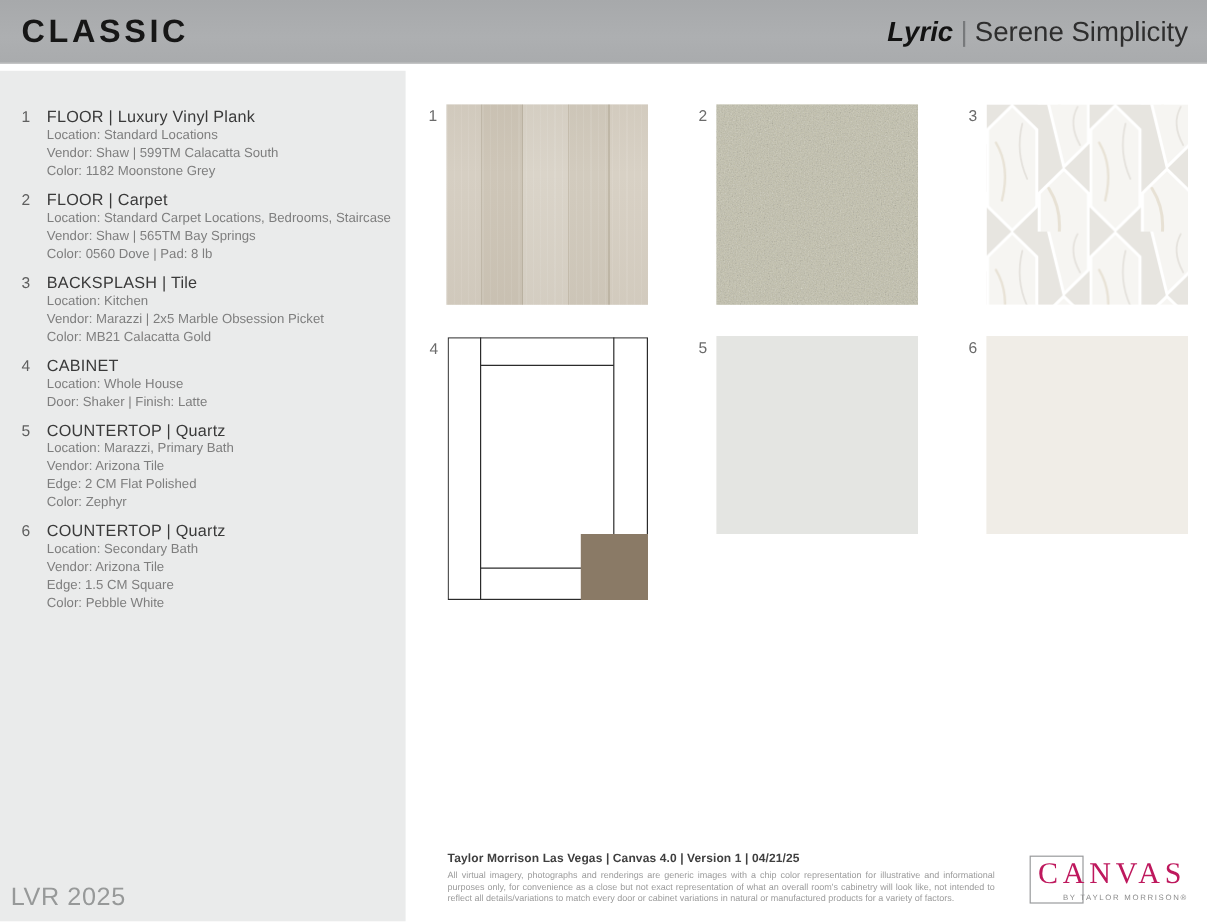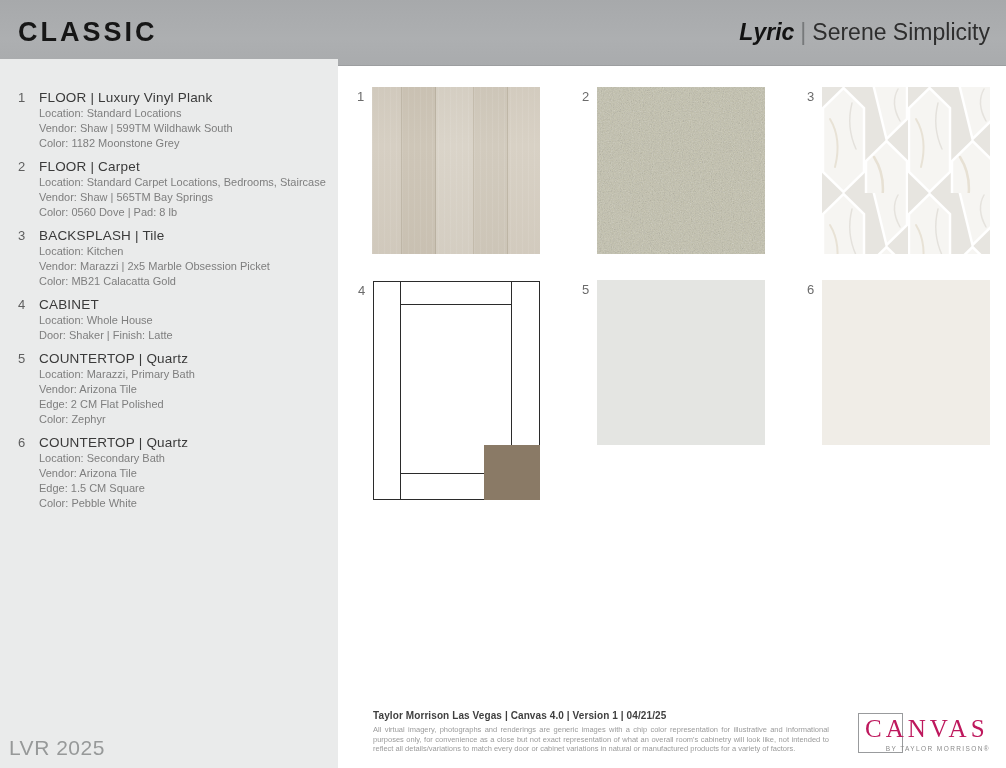--- a/index.html
+++ b/index.html
@@ -1,20 +1,20 @@
 <!DOCTYPE html>
 <html><head>
 <meta charset="utf-8">
 <style>
   * { margin:0; padding:0; box-sizing:border-box; }
   html,body { width:1006px; height:768px; overflow:hidden; }
   body { position:relative; background:#ffffff; font-family:"Liberation Sans", sans-serif; }
 
   
-  .header { position:absolute; left:0; top:0; width:1006px; height:66px;
+  .header { position:absolute; left:0; top:0; width:1006px; height:53px;
             background:linear-gradient(180deg,#a7a9ab 0%,#adafb1 60%,#a9abad 100%);
             border-bottom:1px solid #9c9ea0;
             display:flex; align-items:center; justify-content:space-between;
             padding:0 16px 0 18px; }
   .style-name { font-size:27px; font-weight:700; letter-spacing:3px; color:#161616; }
   .header-right { font-size:23px; color:#232323; white-space:nowrap; }
   .header-right .collection { font-weight:700; color:#121212;font-style:italic; }
   .header-right .divider { color:#77797b; font-weight:300; padding:0 6px; }
   .header-right .palette { font-weight:400; color:#2e2e2e; }
 
@@ -86,21 +86,21 @@
   </div>
 </div>
 
 <div class="sidebar">
 
   <div class="spec-item">
     <div class="spec-num">1</div>
     <div class="spec-body">
       <div class="spec-title">FLOOR | Luxury Vinyl Plank</div>
       <div class="spec-detail">Location: Standard Locations</div>
-      <div class="spec-detail">Vendor: Shaw | 599TM Wildhawk South</div>
+      <div class="spec-detail">Vendor: Shaw | 599TM Calacatta South</div>
       <div class="spec-detail">Color: 1182 Moonstone Grey</div>
     </div>
   </div>
 
   <div class="spec-item">
     <div class="spec-num">2</div>
     <div class="spec-body">
       <div class="spec-title">FLOOR | Carpet</div>
       <div class="spec-detail">Location: Standard Carpet Locations, Bedrooms, Staircase</div>
       <div class="spec-detail">Vendor: Shaw | 565TM Bay Springs</div>

